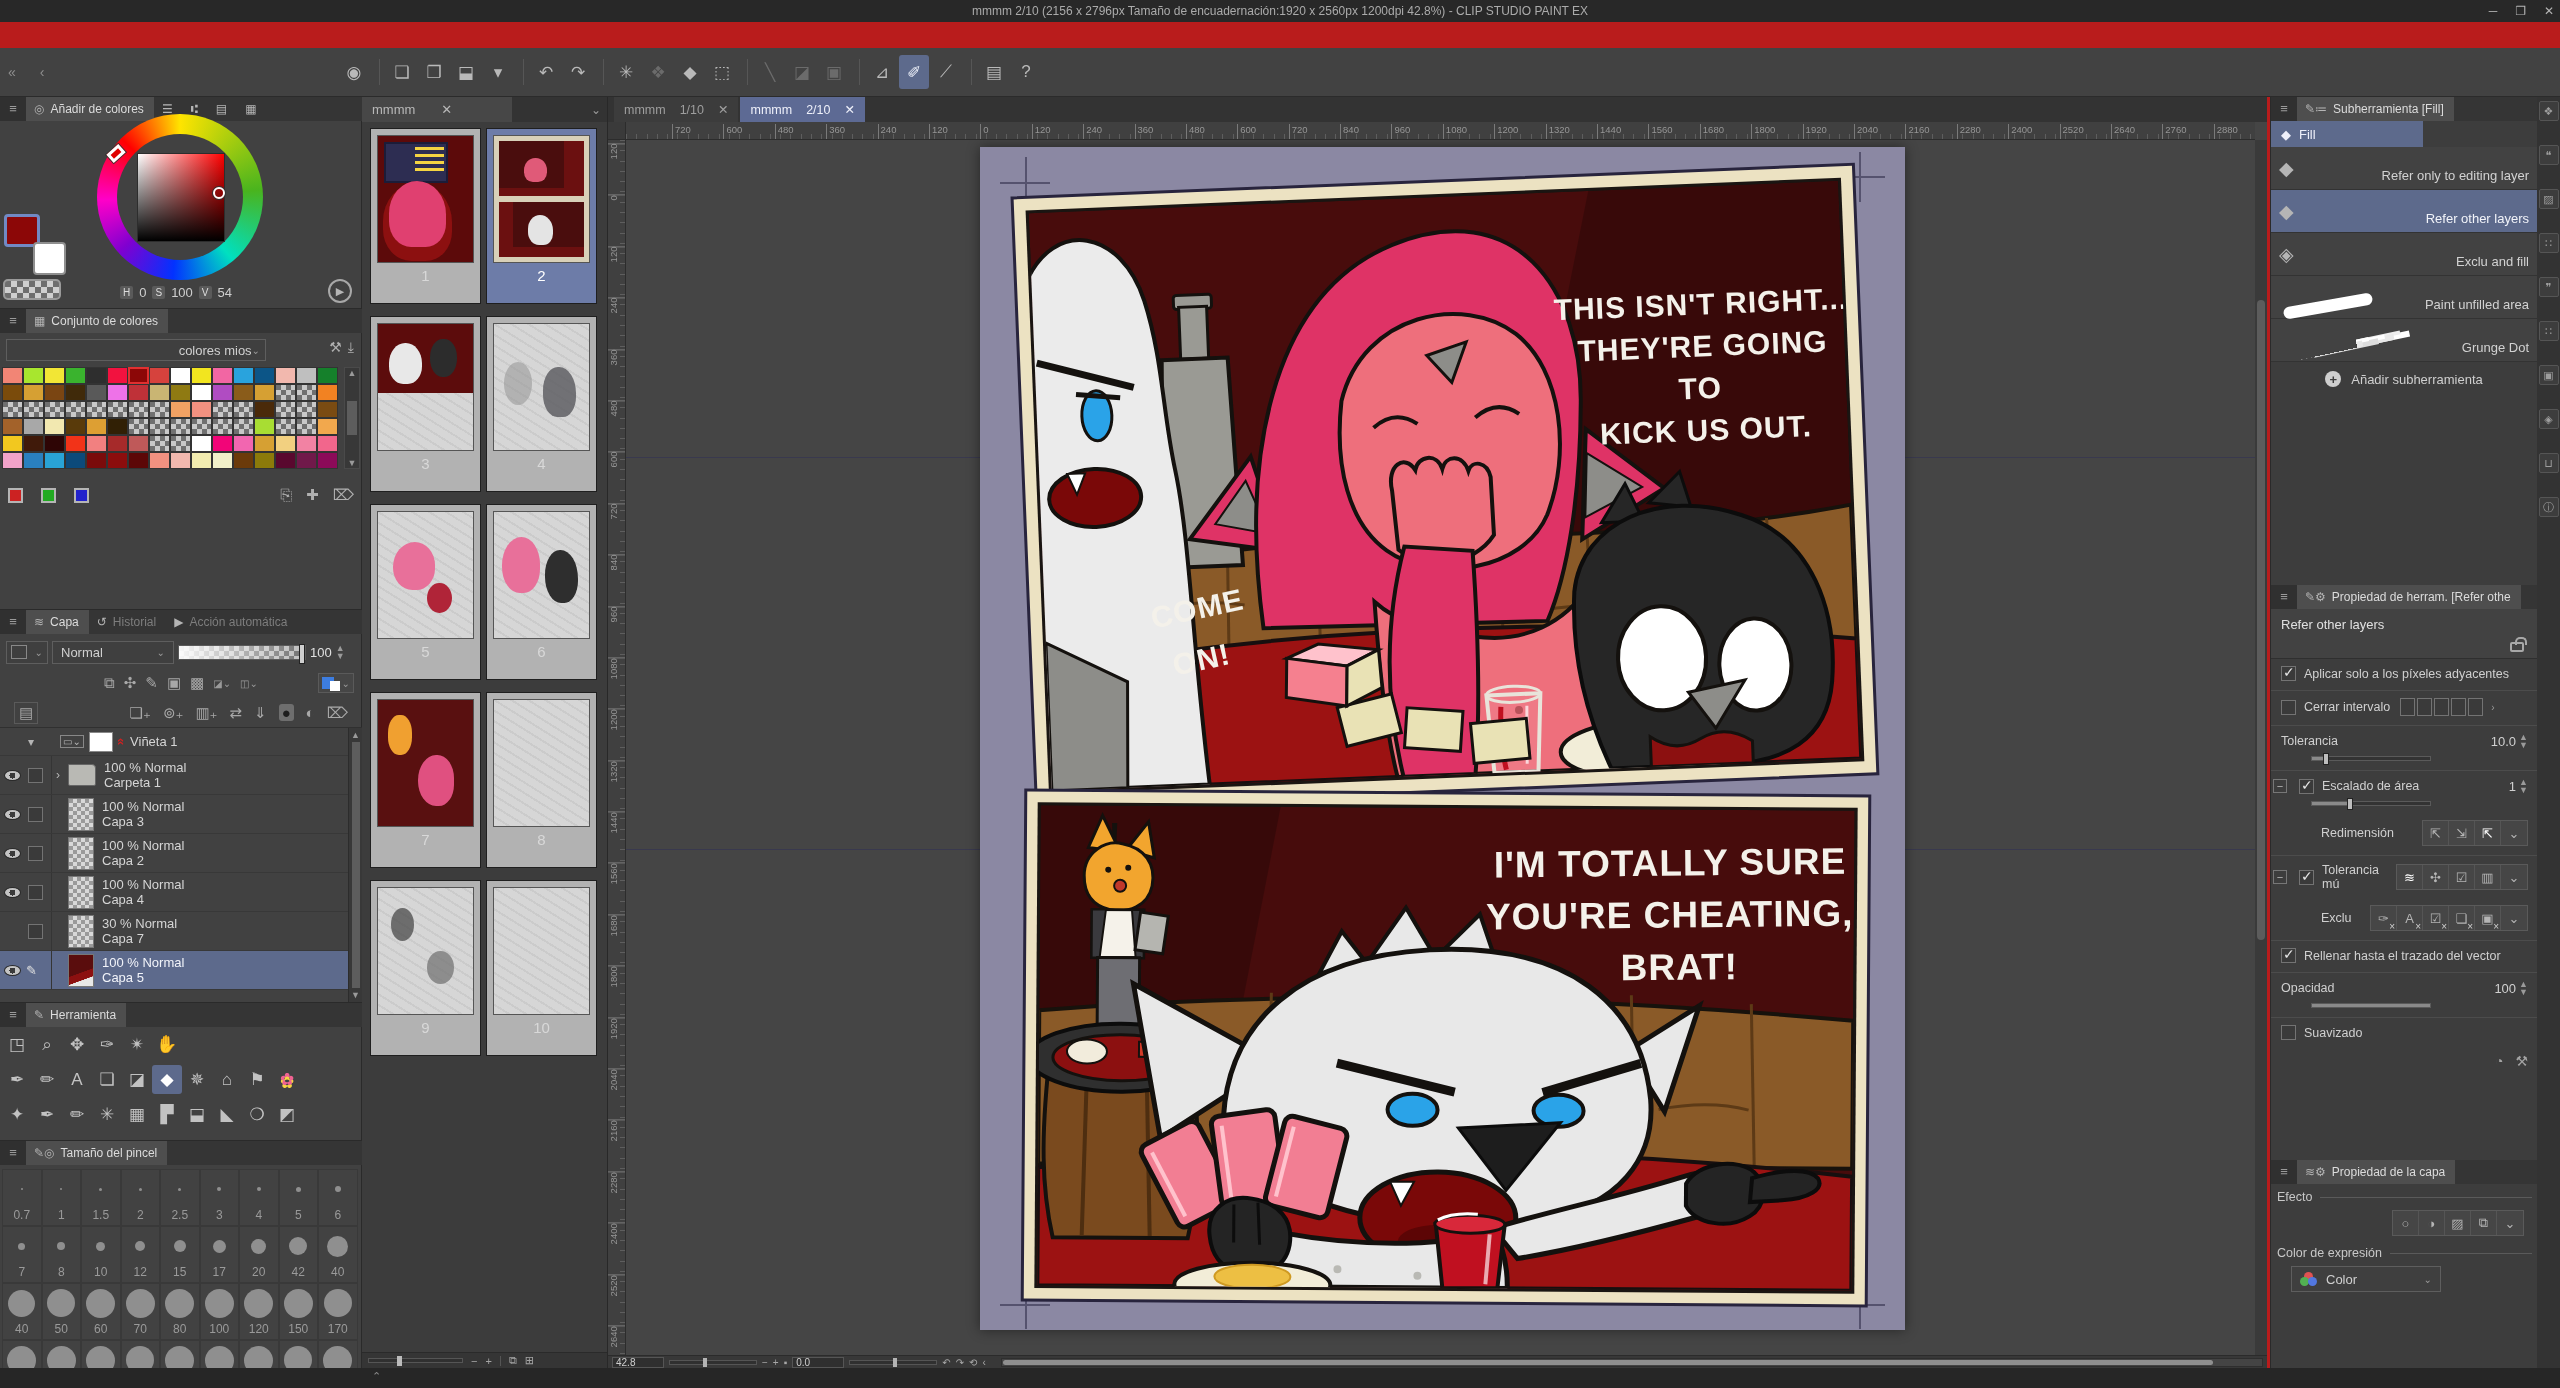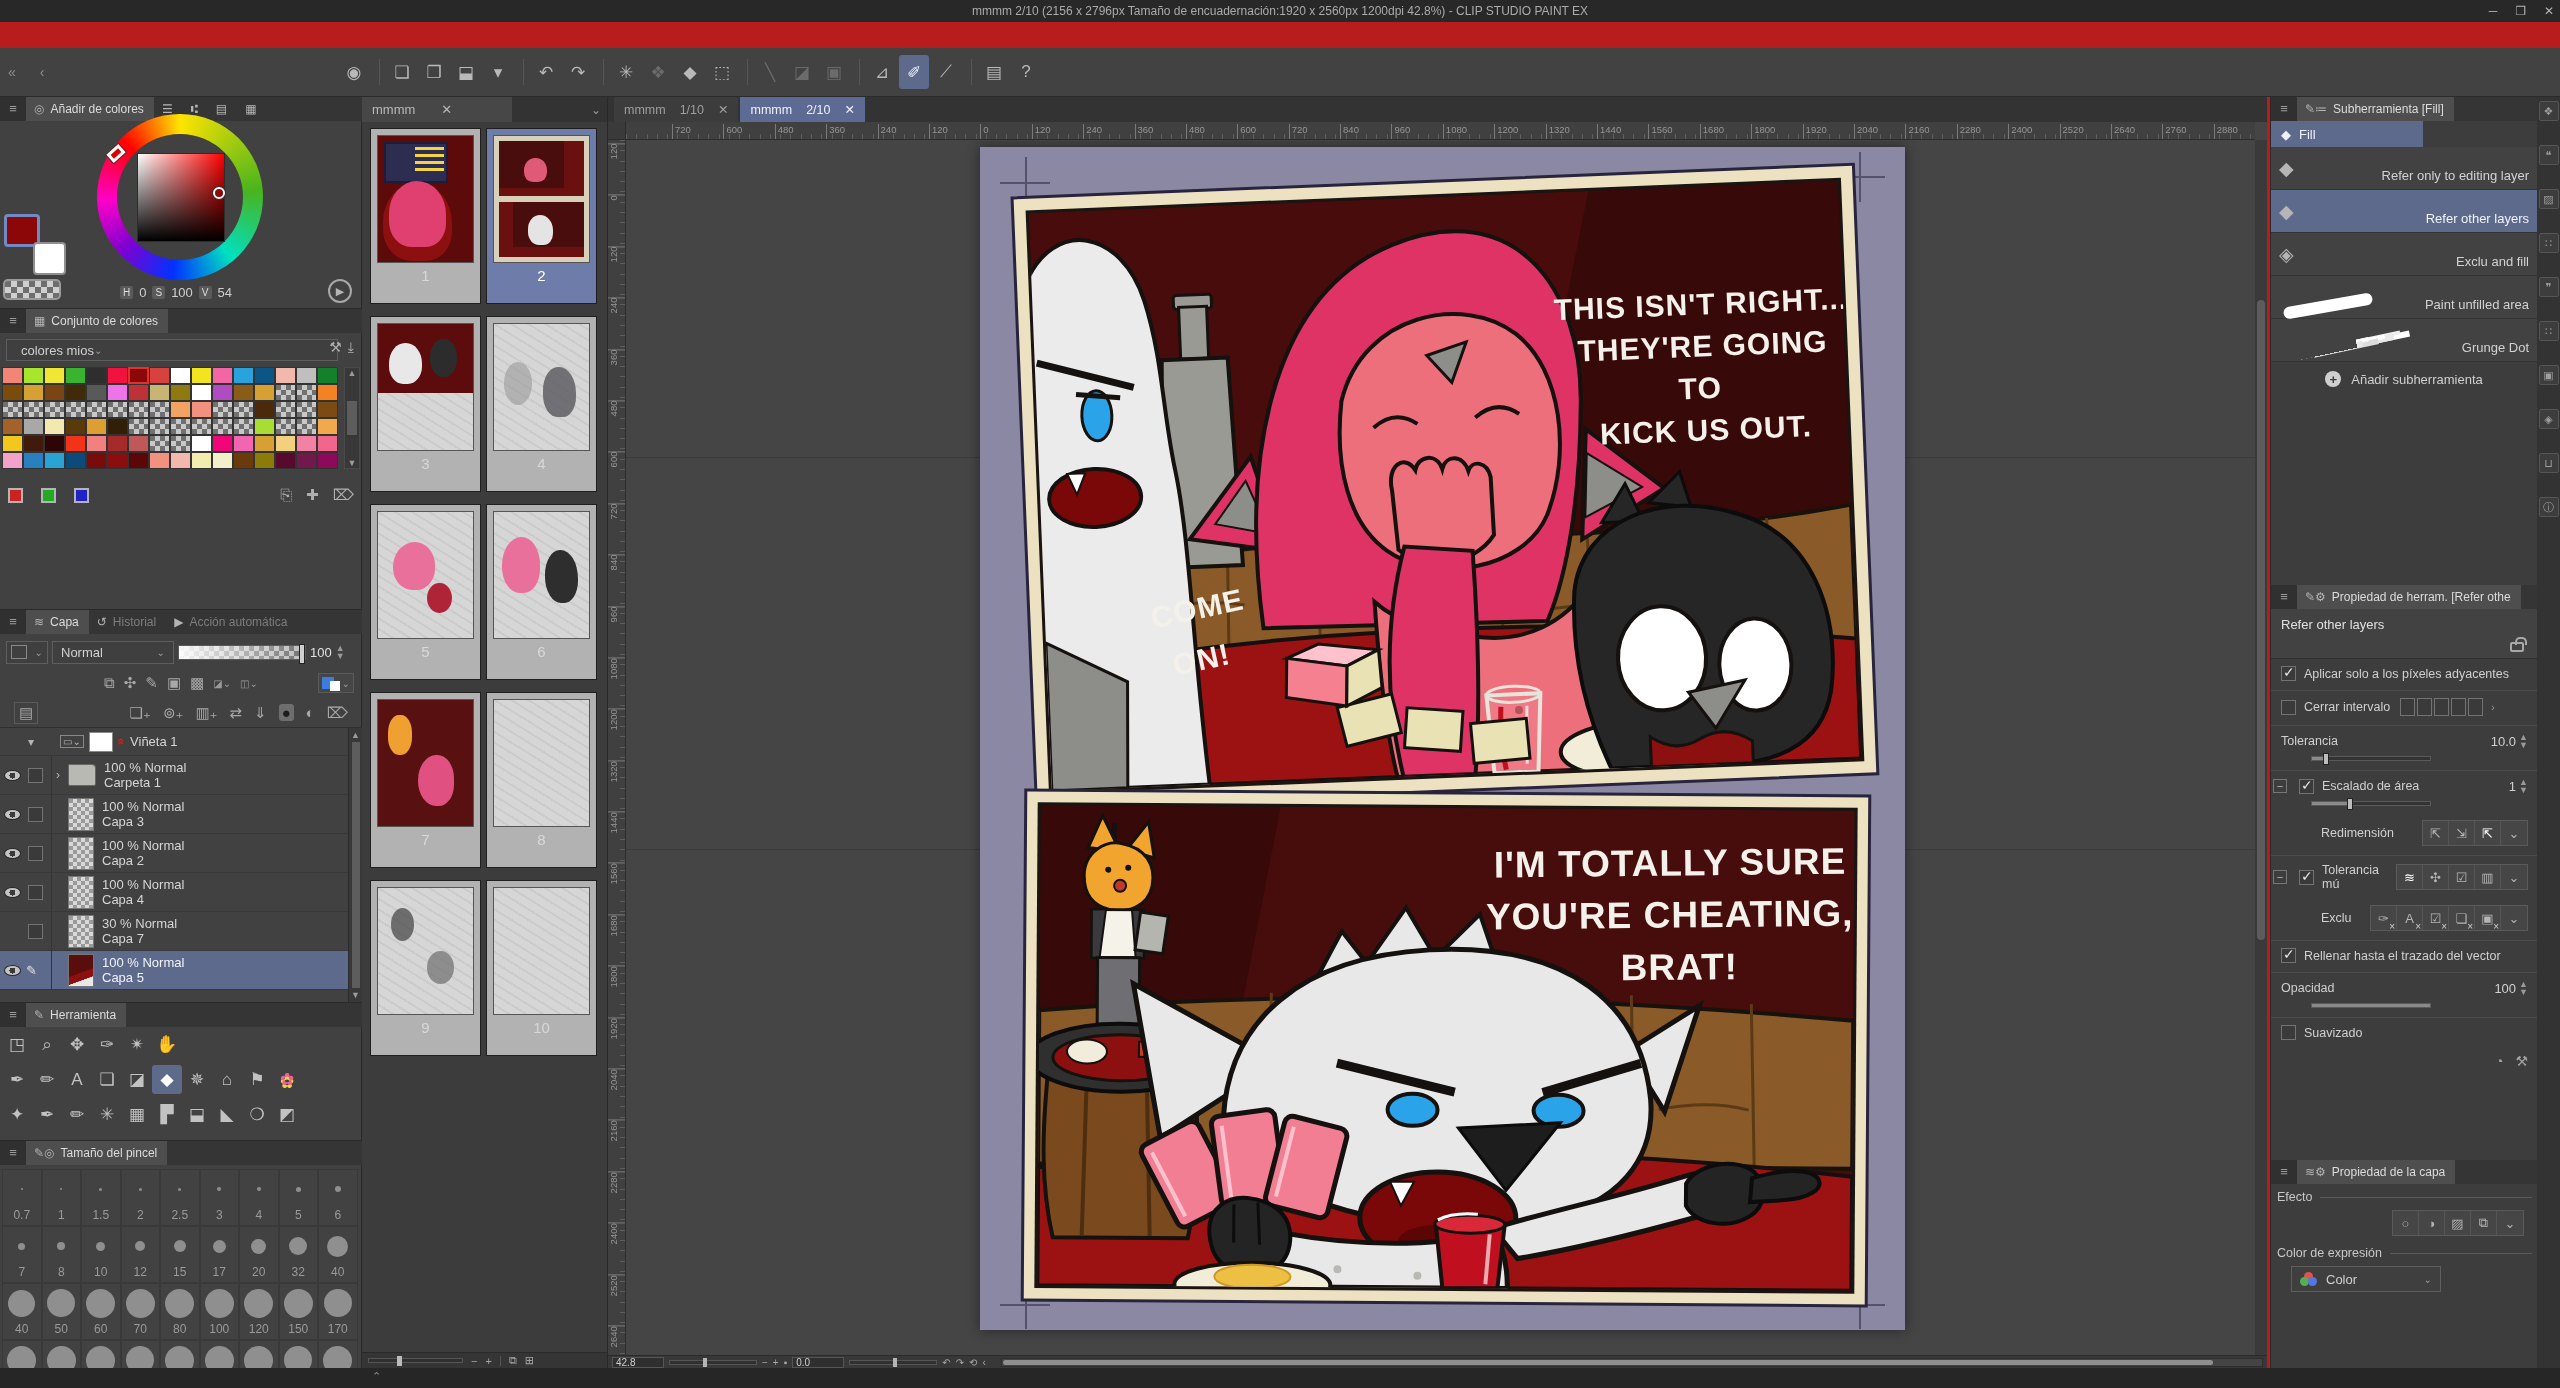--- a/index.html
+++ b/index.html
@@ -49,21 +49,21 @@
   .sv-marker{position:absolute;left:213px;top:90px;width:12px;height:12px;border:2px solid #fff;border-radius:50%;box-shadow:0 0 0 1px #333;}
   .swatch-main{position:absolute;left:4px;top:117px;width:36px;height:33px;border:3px solid #7189c4;border-radius:4px;}
   .swatch-sub{position:absolute;left:33px;top:145px;width:33px;height:33px;background:#fff;border:2px solid #8f8f8f;border-radius:4px;}
   .swatch-trans{position:absolute;left:3px;top:182px;width:58px;height:21px;border:2px solid #9a9a9a;border-radius:5px;
      background:repeating-conic-gradient(#cfcfcf 0% 25%,#6e6e6e 0% 50%) 0 0/12px 12px;}
   .hsv-row{position:absolute;left:120px;top:188px;display:flex;align-items:center;gap:6px;font-size:13px;color:#cfcfcf;}
   .hsv-tag{background:#5a5a5a;color:#ddd;font-size:10px;padding:1px 3px;border-radius:2px;}
   .wheel-play{position:absolute;right:10px;top:182px;width:24px;height:24px;border:2px solid #a8a8a8;border-radius:50%;color:#b5b5b5;display:flex;align-items:center;justify-content:center;font-size:11px;}
   
   #setpanel{left:0;top:211px;width:362px;height:301px;border-top:1px solid #2a2a2a;}
-  .set-combo{position:absolute;left:6px;top:30px;width:332px;height:22px;padding:0 14px;justify-content:flex-start;font-size:13px;}
+  .set-combo{position:absolute;left:6px;top:30px;width:260px;height:22px;padding:0 5px;justify-content:flex-end;font-size:13px;}
   .set-tools{position:absolute;right:8px;top:30px;display:flex;gap:6px;color:#b0b0b0;font-size:14px;}
   #swgrid{position:absolute;left:2px;top:58px;width:338px;height:102px;display:flex;flex-wrap:wrap;}
   .sw{width:21px;height:17px;border:1px solid #333;
       background:repeating-conic-gradient(#c8c8c8 0% 25%,#707070 0% 50%) 0 0/10px 10px;}
   .sw.selsw{outline:2px solid #e03030;outline-offset:-2px;}
   .set-scroll{position:absolute;right:2px;top:58px;width:16px;height:102px;background:#383838;border:1px solid #4a4a4a;
       display:flex;flex-direction:column;justify-content:space-between;align-items:center;color:#9a9a9a;font-size:9px;}
   .set-scroll .thumb{width:10px;height:34px;background:#5d5d5d;}
   .set-bottom{position:absolute;left:0;top:168px;width:100%;height:36px;display:flex;align-items:center;padding:0 8px;gap:18px;}
   .mini-sq{width:15px;height:15px;border:2px solid #b5b5b5;}
@@ -709,21 +709,21 @@
           <div class="bcell">
             <span class="bdot" style="width: 13px; height: 13px;"></span>
             <span class="bnum">17</span>
           </div>
           <div class="bcell">
             <span class="bdot" style="width: 15px; height: 15px;"></span>
             <span class="bnum">20</span>
           </div>
           <div class="bcell">
             <span class="bdot" style="width: 18px; height: 18px;"></span>
-            <span class="bnum">32</span>
+            <span class="bnum">42</span>
           </div>
           <div class="bcell">
             <span class="bdot" style="width: 21px; height: 21px;"></span>
             <span class="bnum">40</span>
           </div>
           <div class="bcell">
             <span class="bdot" style="width: 27px; height: 27px;"></span>
             <span class="bnum">40</span>
           </div>
           <div class="bcell">

